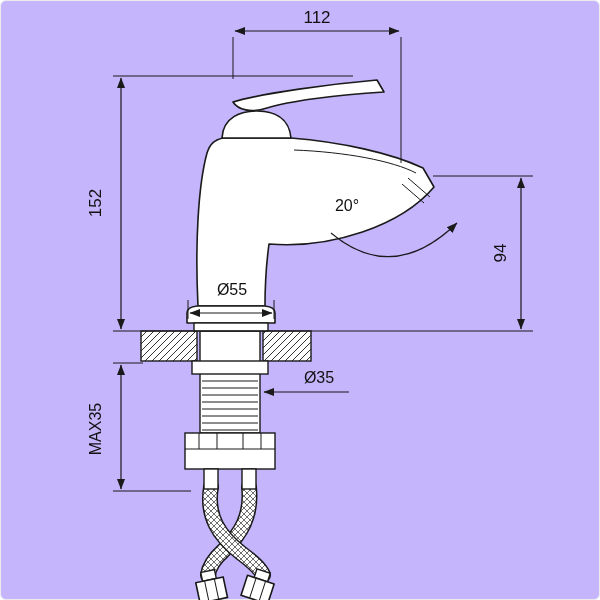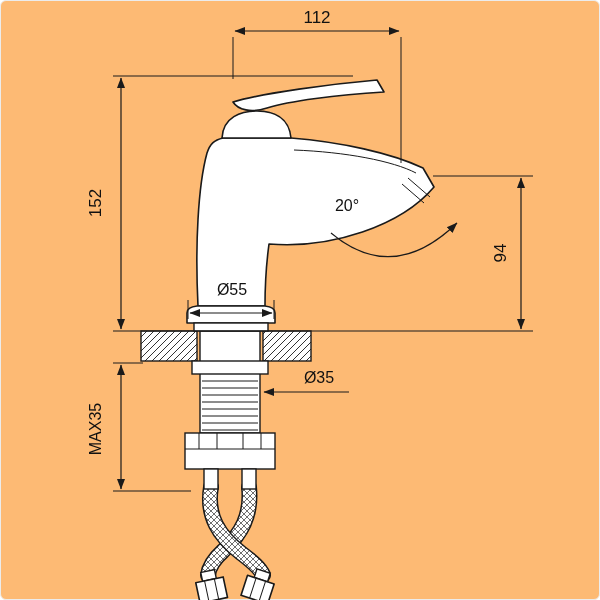--- a/index.html
+++ b/index.html
@@ -1,17 +1,17 @@
 <!DOCTYPE html>
 <html><head>
 <meta charset="utf-8">
 <style>
   html,body{margin:0;padding:0;background:#fff;}
   .canvas{
-    width:600px;height:600px;background:#fdba74;position:relative;
+    width:600px;height:600px;background:#c4b5fd;position:relative;
     border:1px solid #ececec;box-sizing:border-box;border-radius:6px;
     font-family:"Liberation Sans", sans-serif;
   }
   svg{display:block;}
   .outline{fill:#ffffff;stroke:#1a1a1a;stroke-width:1.6;stroke-linejoin:round;stroke-linecap:round;}
   .thin{fill:none;stroke:#1a1a1a;stroke-width:1;}
   .dim{fill:none;stroke:#1a1a1a;stroke-width:1.2;}
   .ext{fill:none;stroke:#1a1a1a;stroke-width:1;}
   .lbl{font-family:"Liberation Sans",sans-serif;font-size:17px;fill:#111;}
   .lbl-sm{font-family:"Liberation Sans",sans-serif;font-size:16px;fill:#111;}

